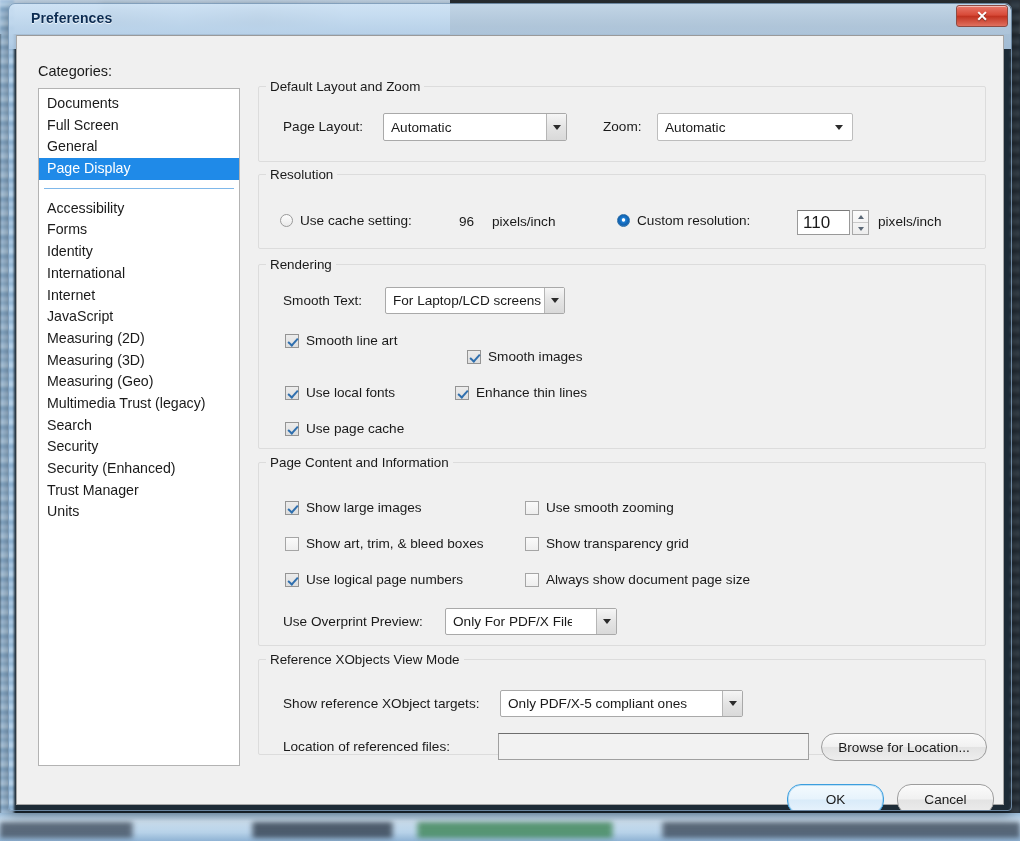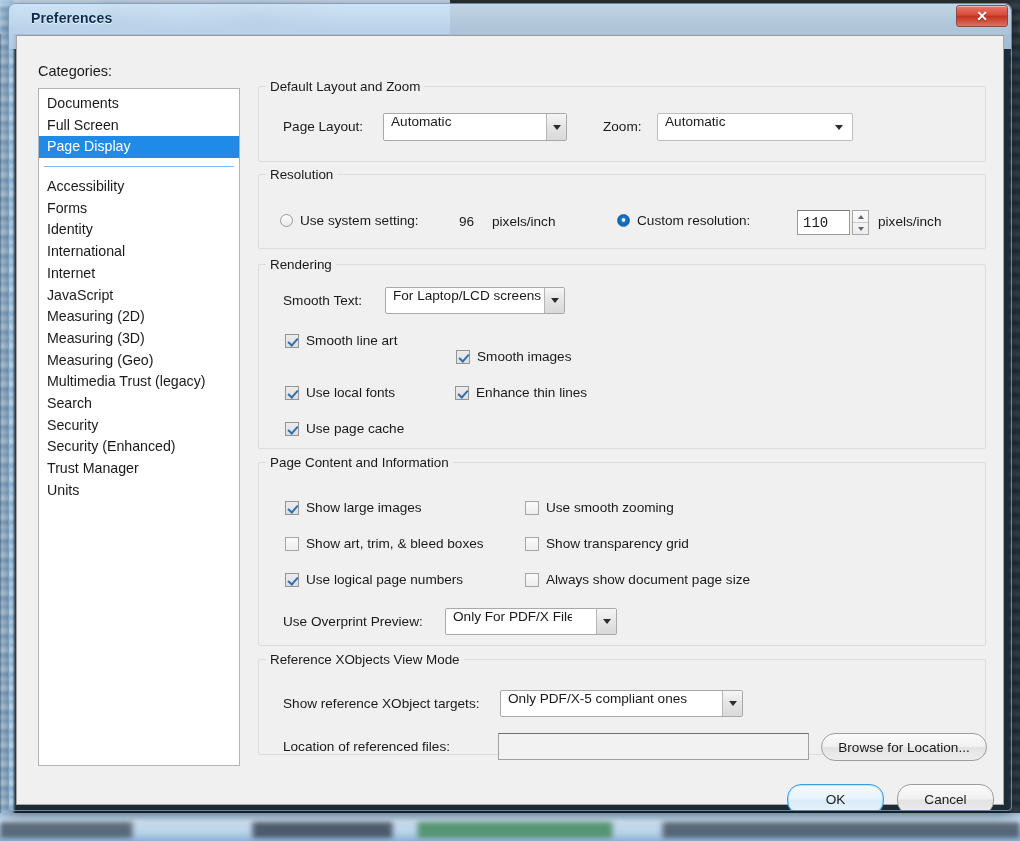--- a/index.html
+++ b/index.html
@@ -154,21 +154,21 @@
     font-size: 13.6px; color: #1a1a1a;
     white-space: nowrap;
   }
 
   
   .combo {
     position: absolute;
     background: #ffffff;
     border: 1px solid #a9a9a9;
     border-radius: 2px;
-    display: flex; 
+    display: flex; align-items: center;
     cursor: pointer;
   }
   .combo .ctext {
     flex: 1;
     padding-left: 7px;
     font-size: 13.6px;
     color: #1a1a1a;
     white-space: nowrap;
     overflow: hidden;
   }
@@ -237,22 +237,22 @@
     position: absolute;
     background: #ffffff;
     border: 1px solid #999999;
     border-top-color: #7a7a7a;
     display: flex; align-items: center;
   }
   .spin-box input {
     border: none; outline: none;
     width: 100%; height: 100%;
     padding-left: 5px;
-    font-family: Liberation Mono, monospace;
-    font-size: 14px; color: #1a1a1a;
+    font-family: Liberation Sans, sans-serif;
+    font-size: 17px; color: #1a1a1a;
     background: transparent;
   }
   .spin-btns {
     position: absolute;
     width: 17px;
     border: 1px solid #a8a8a8;
     background: linear-gradient(180deg,#fbfbfb,#ededed);
     display: flex; flex-direction: column;
   }
   .spin-btns div {
@@ -326,20 +326,21 @@
       <span class="x">✕</span>
     </div>
   </div>
 
   <div id="client">
 
     <div class="cat-label">Categories:</div>
     <div id="catlist">
         <div class="cat-item"><span>Documents</span></div>
         <div class="cat-item"><span>Full Screen</span></div>
+        <div class="cat-item"><span>General</span></div>
         <div class="cat-item selected"><span>Page Display</span></div>
         <div class="cat-sep"></div>
         <div class="cat-item"><span>Accessibility</span></div>
         <div class="cat-item"><span>Forms</span></div>
         <div class="cat-item"><span>Identity</span></div>
         <div class="cat-item"><span>International</span></div>
         <div class="cat-item"><span>Internet</span></div>
         <div class="cat-item"><span>JavaScript</span></div>
         <div class="cat-item"><span>Measuring (2D)</span></div>
         <div class="cat-item"><span>Measuring (3D)</span></div>
@@ -367,21 +368,21 @@
         <div class="cbtn">
             <span class="arrow-dn"></span>
           </div>
       </div>
     </div>
 
     <div class="group" style="left:241px; top:138px; width:728px; height:75px;">
       <div class="glabel">Resolution</div>
       <div class="radio-wrap" style="left:21px; top:38px;">
         <span class="radio" id="radio-system"></span>
-        <span class="rlabel">Use system setting:</span>
+        <span class="rlabel">Use cache setting:</span>
       </div>
       <div class="fld-label" style="left:200px; top:39px;">96</div>
       <div class="fld-label" style="left:233px; top:39px;">pixels/inch</div>
 
       <div class="radio-wrap" style="left:358px; top:38px;">
         <span class="radio on" id="radio-custom"></span>
         <span class="rlabel">Custom resolution:</span>
       </div>
       <div class="spin-box" style="left:538px; top:35px; width:53px; height:25px;">
         <input type="text" value="110" style="">
@@ -404,21 +405,21 @@
         <div class="ctext">For Laptop/LCD screens</div>
         <div class="cbtn">
             <span class="arrow-dn"></span>
           </div>
       </div>
 
       <div class="cb-wrap" style="left:26px; top:68px;">
         <span class="cb on"></span>
         <span class="cblabel">Smooth line art</span>
       </div>
-      <div class="cb-wrap" style="left:197px; top:84px;">
+      <div class="cb-wrap" style="left:208px; top:84px;">
         <span class="cb on"></span>
         <span class="cblabel">Smooth images</span>
       </div>
       <div class="cb-wrap" style="left:26px; top:120px;">
         <span class="cb on"></span>
         <span class="cblabel">Use local fonts</span>
       </div>
       <div class="cb-wrap" style="left:196px; top:120px;">
         <span class="cb on"></span>
         <span class="cblabel">Enhance thin lines</span>

